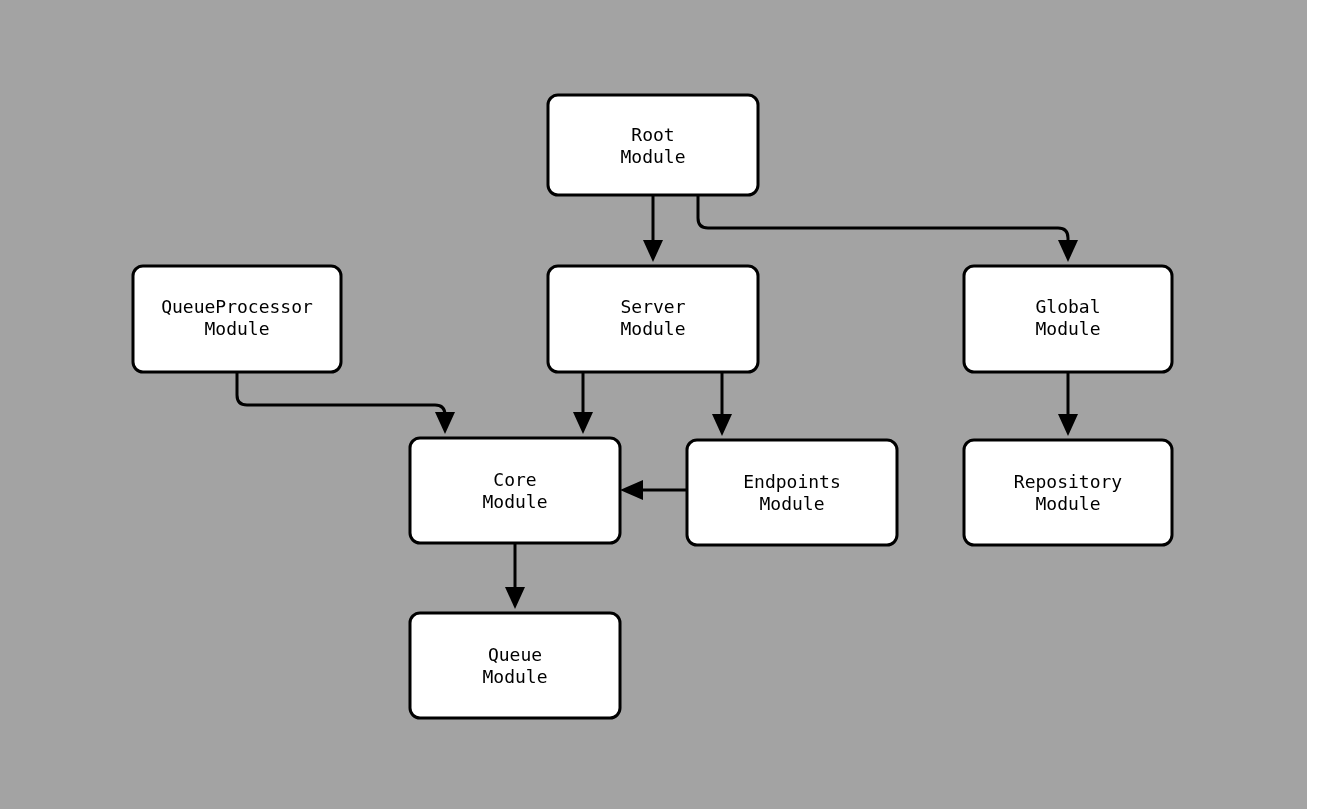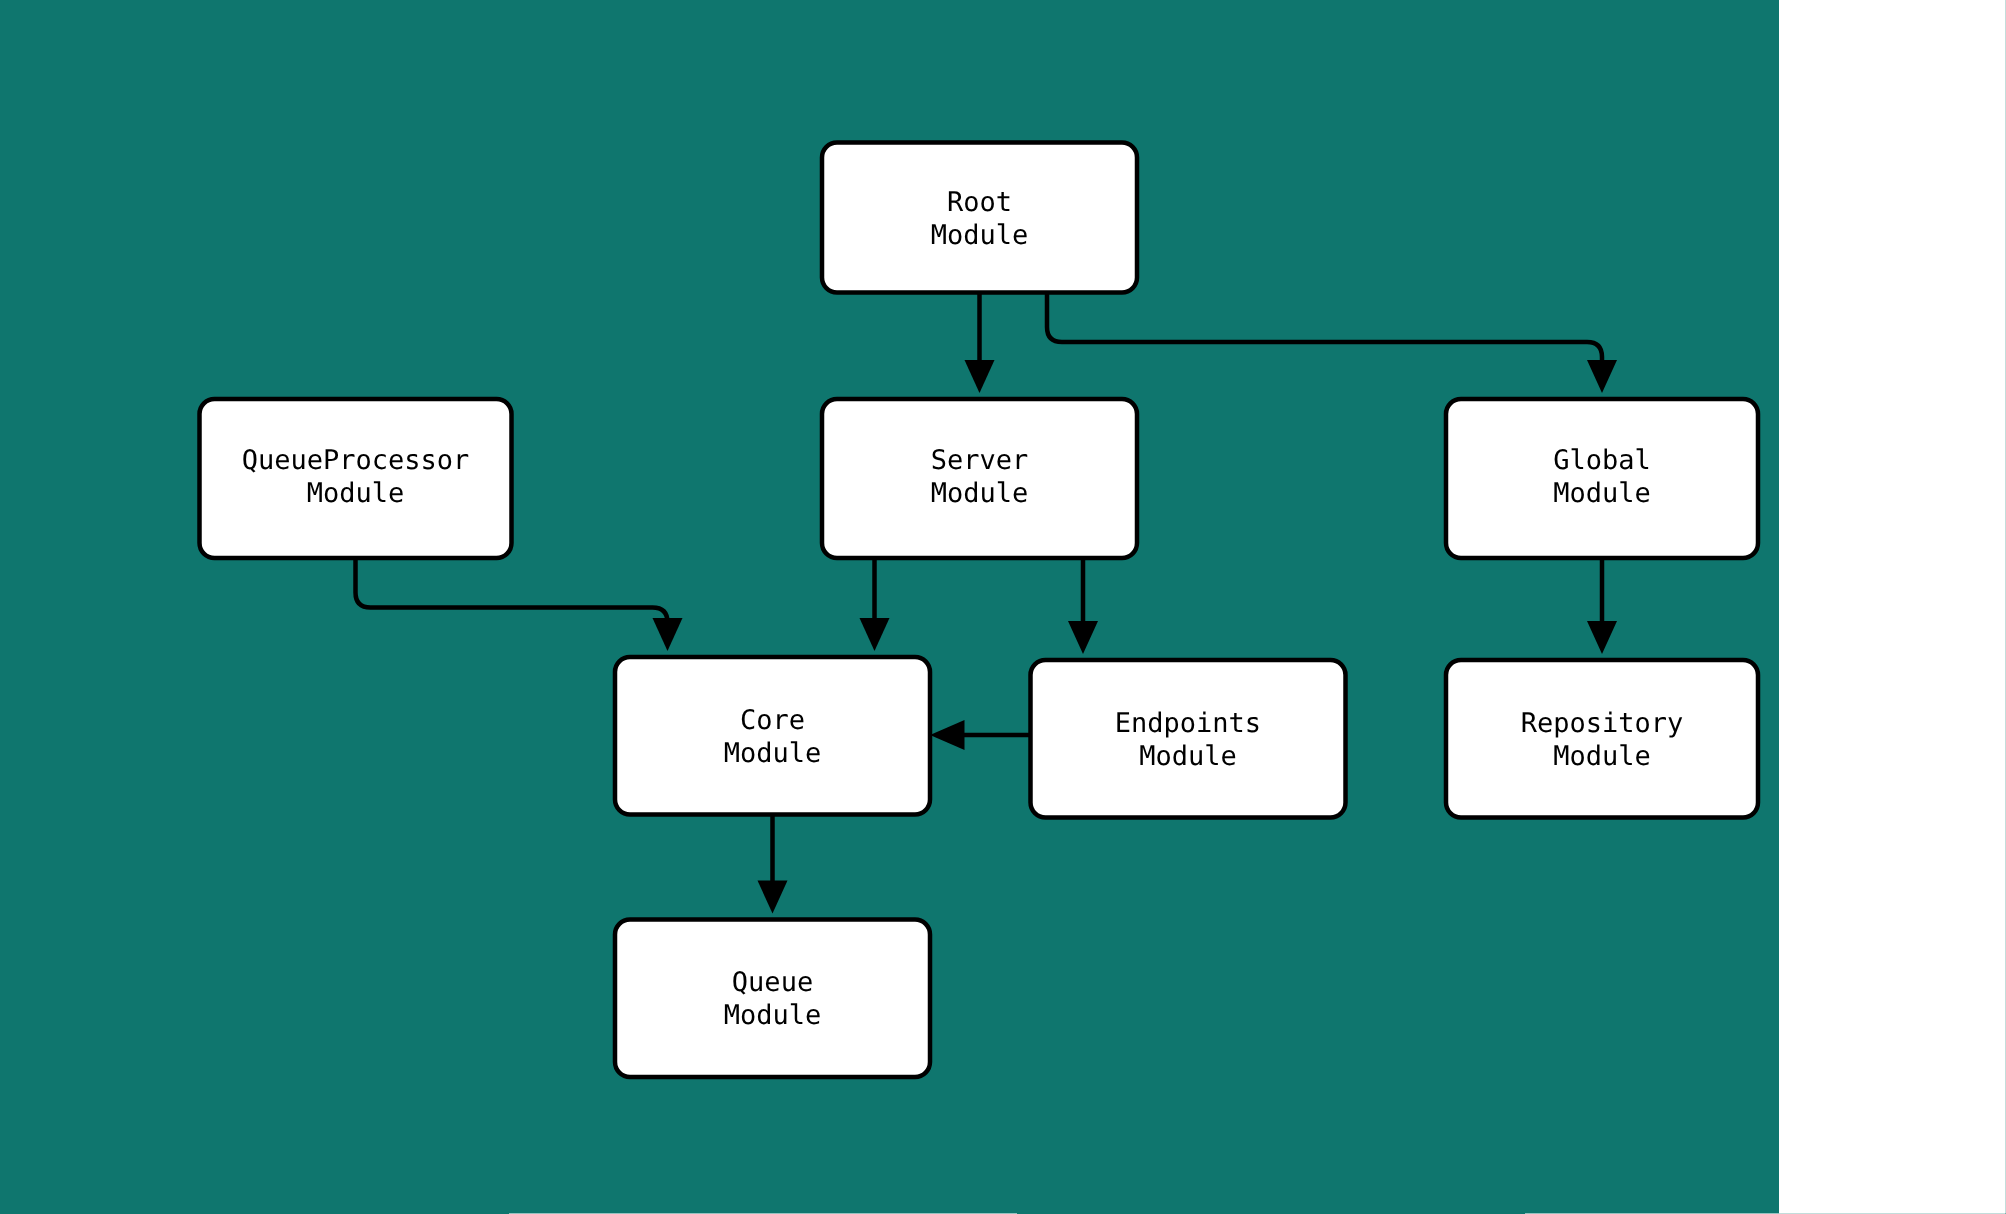--- a/index.html
+++ b/index.html
@@ -9,23 +9,23 @@
     background: #ffffff;
   }
   body {
     width: 1337px;
     height: 809px;
     overflow: hidden;
     font-family: "DejaVu Sans Mono", "Liberation Mono", monospace;
   }
   #diagram-root {
     position: relative;
-    width: 1186px;
+    width: 1307px;
     height: 809px;
-    background: #0f766e;
+    background: #a3a3a3;
   }
   svg.diagram-canvas {
     position: absolute;
     left: 0;
     top: 0;
     width: 1337px;
     height: 809px;
     display: block;
   }
   .node-rect {

